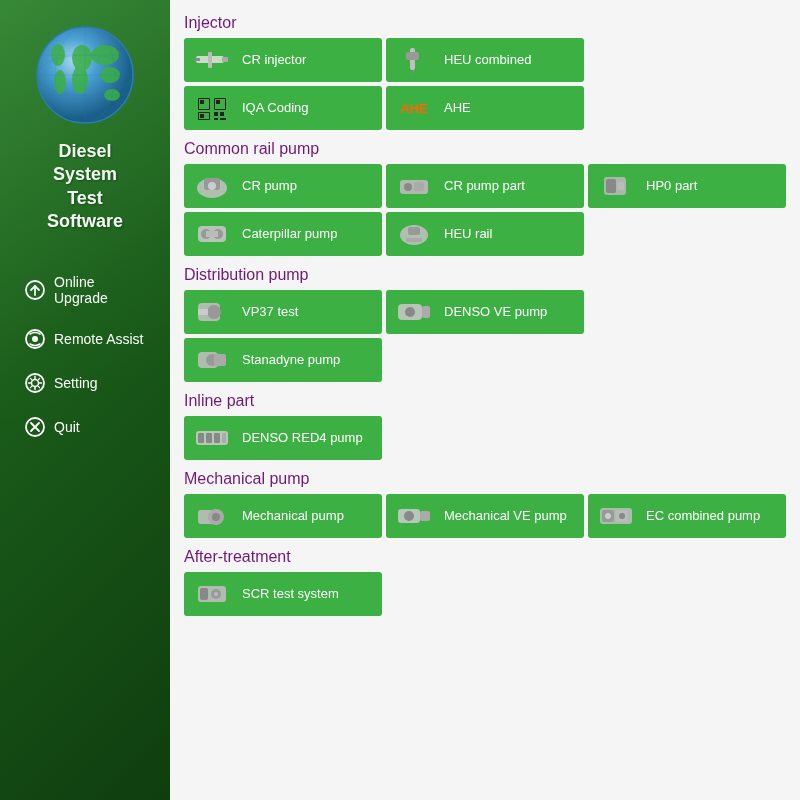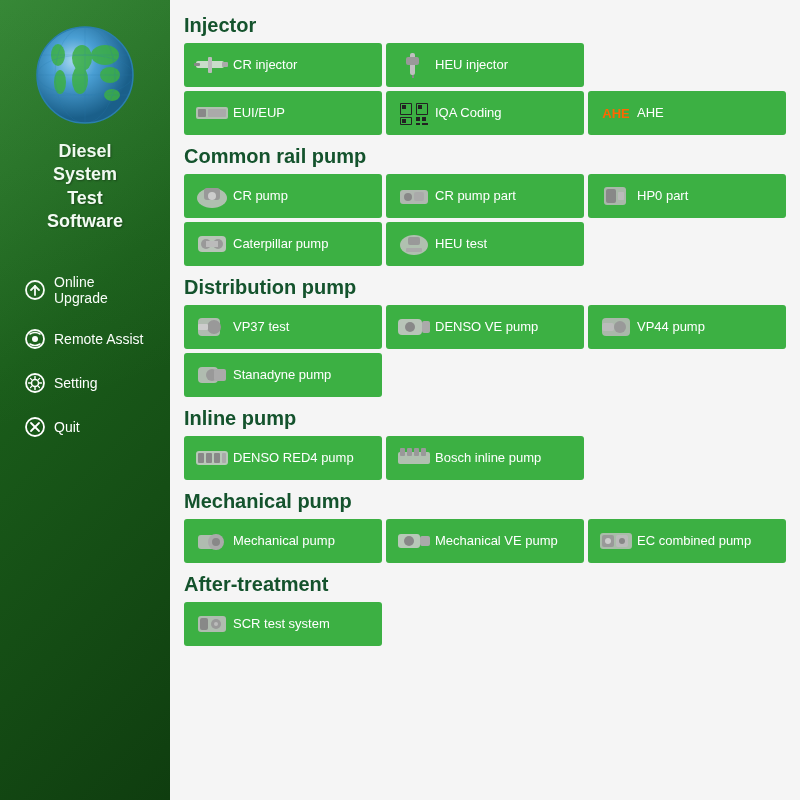--- a/index.html
+++ b/index.html
@@ -78,43 +78,43 @@
 
     
     #main {
       flex: 1;
       background: #f5f5f5;
       overflow-y: auto;
       padding: 14px 14px 14px 14px;
     }
 
     .section-title {
-      color: #14532d;
-      font-size: 20px;
-      font-weight: bold;
+      color: #701a75;
+      font-size: 16px;
+      font-weight: normal;
       margin-bottom: 6px;
       margin-top: 10px;
     }
     .section-title:first-child {
       margin-top: 0;
     }
 
     .grid {
       display: grid;
       grid-template-columns: repeat(3, 1fr);
       gap: 4px;
       margin-bottom: 4px;
     }
 
     .grid-cell {
       background: #3cb043;
       border-radius: 3px;
       display: flex;
       align-items: center;
-      gap: 3px;
+      gap: 12px;
       padding: 6px 10px;
       min-height: 44px;
       cursor: pointer;
       transition: background 0.1s;
     }
     .grid-cell.empty {
       background: transparent;
       cursor: default;
     }
 
@@ -236,34 +236,24 @@
       <span class="cell-label">CR injector</span>
     </div>
     <div class="grid-cell">
       <div class="cell-icon">
         <svg width="36" height="28" viewBox="0 0 36 28">
             <rect x="14" y="2" width="5" height="22" rx="2" fill="#c0c0c0"></rect>
             <rect x="10" y="6" width="13" height="8" rx="2" fill="#999"></rect>
             <rect x="16" y="24" width="2" height="3" fill="#888"></rect>
           </svg>
       </div>
-      <span class="cell-label">HEU injector</span>
-    </div>
-  </div>
-  <div class="grid">
-    <div class="grid-cell">
-      <div class="cell-icon">
-        <svg width="36" height="28" viewBox="0 0 36 28">
-            <rect x="2" y="8" width="32" height="12" rx="2" fill="#b0c0b0"></rect>
-            <rect x="4" y="10" width="8" height="8" rx="1" fill="#888"></rect>
-            <rect x="14" y="10" width="18" height="8" rx="1" fill="#aaa"></rect>
-          </svg>
-      </div>
-      <span class="cell-label">EUI/EUP</span>
-    </div>
+      <span class="cell-label">HEU combined</span>
+    </div>
+  </div>
+  <div class="grid">
     <div class="grid-cell">
       <div class="cell-icon">
         <svg width="36" height="28" viewBox="0 0 36 28">
 
           <rect x="4" y="4" width="12" height="12" rx="1" fill="#222"></rect>
           <rect x="5" y="5" width="10" height="10" rx="0" fill="#3cb043"></rect>
           <rect x="6" y="6" width="4" height="4" fill="#222"></rect>
           <rect x="20" y="4" width="12" height="12" rx="1" fill="#222"></rect>
           <rect x="21" y="5" width="10" height="10" rx="0" fill="#3cb043"></rect>
           <rect x="22" y="6" width="4" height="4" fill="#222"></rect>
@@ -332,21 +322,21 @@
       <span class="cell-label">Caterpillar pump</span>
     </div>
     <div class="grid-cell">
       <div class="cell-icon">
         <svg width="36" height="28" viewBox="0 0 36 28">
             <ellipse cx="18" cy="15" rx="14" ry="10" fill="#b0c0b0"></ellipse>
             <rect x="12" y="7" width="12" height="8" rx="2" fill="#999"></rect>
             <rect x="10" y="18" width="16" height="4" rx="1" fill="#aaa"></rect>
           </svg>
       </div>
-      <span class="cell-label">HEU test</span>
+      <span class="cell-label">HEU rail</span>
     </div>
     <div class="grid-cell empty"></div>
   </div>
 
   <div class="section-title">Distribution pump</div>
   <div class="grid">
     <div class="grid-cell">
       <div class="cell-icon">
         <svg width="36" height="28" viewBox="0 0 36 28">
             <rect x="4" y="5" width="22" height="18" rx="4" fill="#b0bcb0"></rect>
@@ -359,72 +349,50 @@
     <div class="grid-cell">
       <div class="cell-icon">
         <svg width="36" height="28" viewBox="0 0 36 28">
             <rect x="2" y="6" width="24" height="16" rx="4" fill="#b8c4b8"></rect>
             <rect x="26" y="8" width="8" height="12" rx="2" fill="#aaa"></rect>
             <circle cx="14" cy="14" r="5" fill="#888"></circle>
           </svg>
       </div>
       <span class="cell-label">DENSO VE pump</span>
     </div>
-    <div class="grid-cell">
-      <div class="cell-icon">
-        <svg width="36" height="28" viewBox="0 0 36 28">
-            <rect x="4" y="5" width="28" height="18" rx="4" fill="#aab8aa"></rect>
-            <circle cx="22" cy="14" r="6" fill="#999"></circle>
-            <rect x="4" y="10" width="12" height="8" rx="2" fill="#bbb"></rect>
-          </svg>
-      </div>
-      <span class="cell-label">VP44 pump</span>
-    </div>
   </div>
   <div class="grid">
     <div class="grid-cell">
       <div class="cell-icon">
         <svg width="36" height="28" viewBox="0 0 36 28">
             <rect x="4" y="6" width="20" height="16" rx="4" fill="#b0bcb0"></rect>
             <circle cx="18" cy="14" r="6" fill="#999"></circle>
             <rect x="20" y="8" width="12" height="12" rx="2" fill="#aaa"></rect>
           </svg>
       </div>
       <span class="cell-label">Stanadyne pump</span>
     </div>
     <div class="grid-cell empty"></div>
     <div class="grid-cell empty"></div>
   </div>
 
-  <div class="section-title">Inline pump</div>
+  <div class="section-title">Inline part</div>
   <div class="grid">
     <div class="grid-cell">
       <div class="cell-icon">
         <svg width="36" height="28" viewBox="0 0 36 28">
             <rect x="2" y="7" width="32" height="14" rx="3" fill="#b8c8b8"></rect>
             <rect x="4" y="9" width="6" height="10" rx="1" fill="#888"></rect>
             <rect x="12" y="9" width="6" height="10" rx="1" fill="#888"></rect>
             <rect x="20" y="9" width="6" height="10" rx="1" fill="#888"></rect>
             <rect x="28" y="9" width="4" height="10" rx="1" fill="#aaa"></rect>
           </svg>
       </div>
       <span class="cell-label">DENSO RED4 pump</span>
     </div>
-    <div class="grid-cell">
-      <div class="cell-icon">
-        <svg width="36" height="28" viewBox="0 0 36 28">
-            <rect x="2" y="8" width="32" height="12" rx="2" fill="#b0c0b0"></rect>
-            <rect x="4" y="4" width="5" height="8" rx="1" fill="#999"></rect>
-            <rect x="11" y="4" width="5" height="8" rx="1" fill="#999"></rect>
-            <rect x="18" y="4" width="5" height="8" rx="1" fill="#999"></rect>
-            <rect x="25" y="4" width="5" height="8" rx="1" fill="#999"></rect>
-          </svg>
-      </div>
-      <span class="cell-label">Bosch inline pump</span>
-    </div>
     <div class="grid-cell empty"></div>
   </div>
 
   <div class="section-title">Mechanical pump</div>
   <div class="grid">
     <div class="grid-cell">
       <div class="cell-icon">
         <svg width="36" height="28" viewBox="0 0 36 28">
             <rect x="4" y="8" width="20" height="14" rx="3" fill="#b0bcb0"></rect>
             <circle cx="22" cy="15" r="8" fill="#aaa"></circle>

